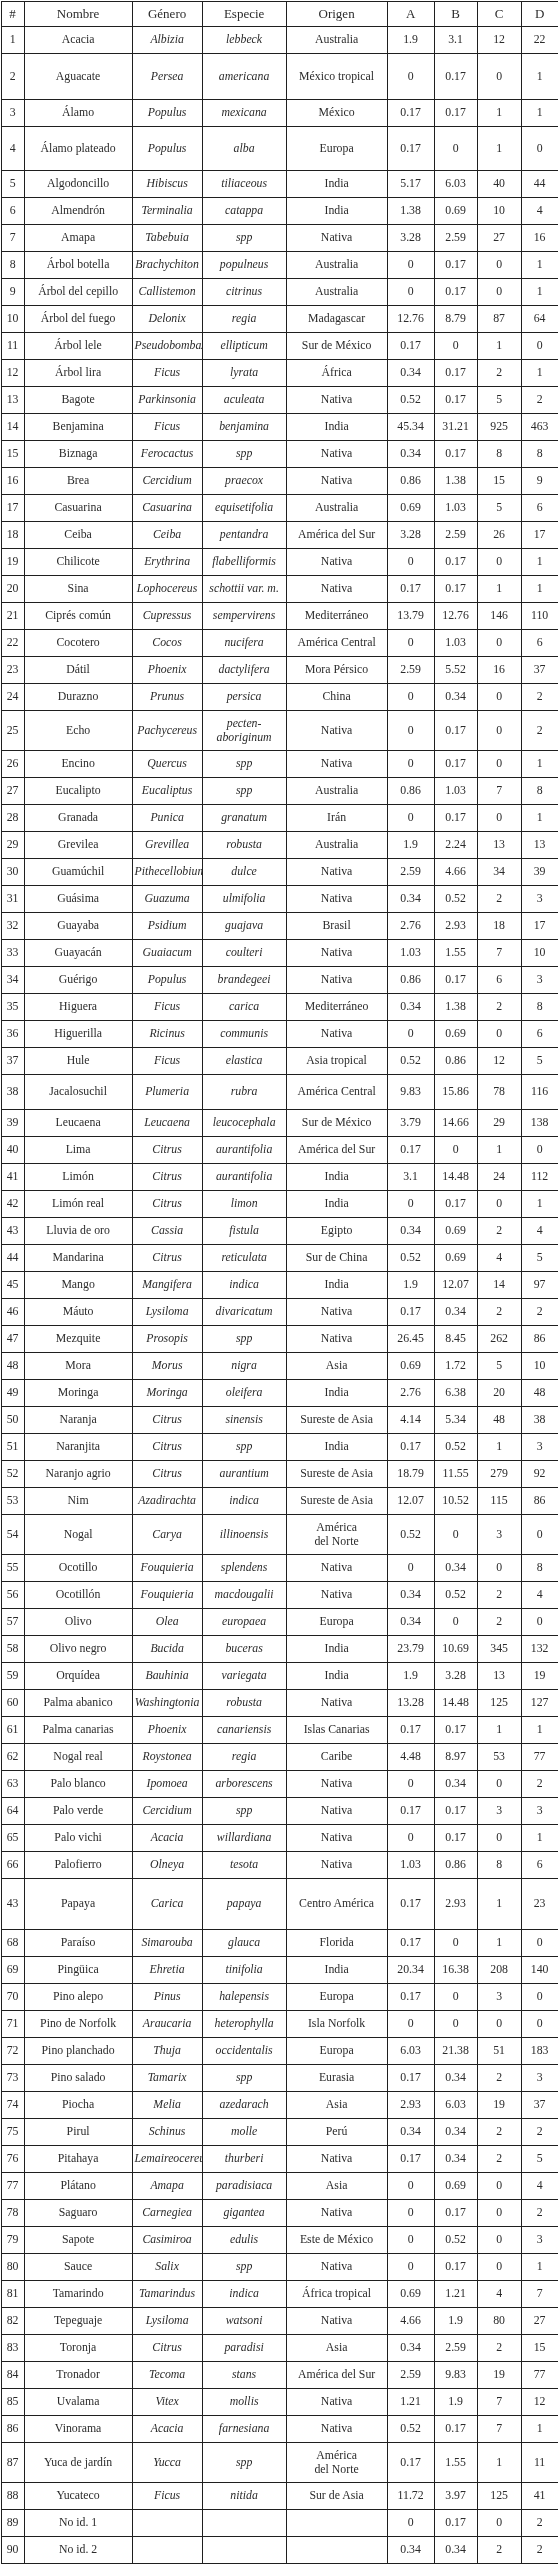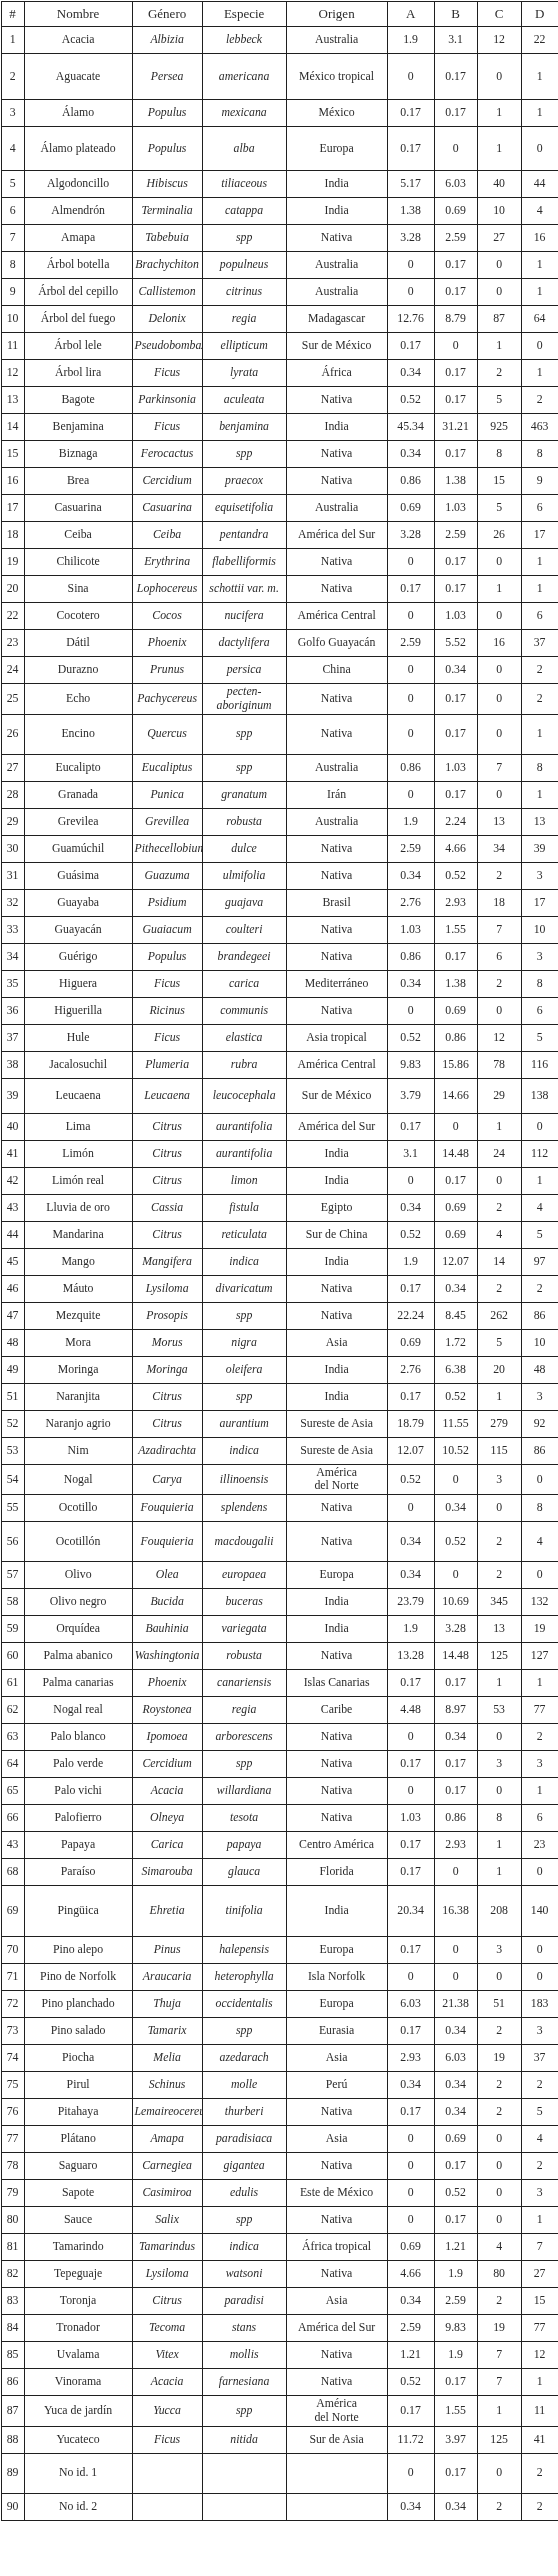--- a/index.html
+++ b/index.html
@@ -301,36 +301,47 @@
           <td>Sina</td>
           <td>Lophocereus</td>
           <td>schottii var. m.</td>
           <td>Nativa</td>
           <td>0.17</td>
           <td>0.17</td>
           <td>1</td>
           <td>1</td>
         </tr>
         <tr>
+          <td>21</td>
+          <td>Ciprés común</td>
+          <td>Cupressus</td>
+          <td>sempervirens</td>
+          <td>Mediterráneo</td>
+          <td>13.79</td>
+          <td>12.76</td>
+          <td>146</td>
+          <td>110</td>
+        </tr>
+        <tr>
           <td>22</td>
           <td>Cocotero</td>
           <td>Cocos</td>
           <td>nucifera</td>
           <td>América Central</td>
           <td>0</td>
           <td>1.03</td>
           <td>0</td>
           <td>6</td>
         </tr>
         <tr>
           <td>23</td>
           <td>Dátil</td>
           <td>Phoenix</td>
           <td>dactylifera</td>
-          <td>Golfo Guayacán</td>
+          <td>Mora Pérsico</td>
           <td>2.59</td>
           <td>5.52</td>
           <td>16</td>
           <td>37</td>
         </tr>
         <tr>
           <td>24</td>
           <td>Durazno</td>
           <td>Prunus</td>
           <td>persica</td>
@@ -582,21 +593,21 @@
           <td>0.34</td>
           <td>2</td>
           <td>2</td>
         </tr>
         <tr>
           <td>47</td>
           <td>Mezquite</td>
           <td>Prosopis</td>
           <td>spp</td>
           <td>Nativa</td>
-          <td>22.24</td>
+          <td>26.45</td>
           <td>8.45</td>
           <td>262</td>
           <td>86</td>
         </tr>
         <tr>
           <td>48</td>
           <td>Mora</td>
           <td>Morus</td>
           <td>nigra</td>
           <td>Asia</td>
@@ -610,20 +621,31 @@
           <td>Moringa</td>
           <td>Moringa</td>
           <td>oleifera</td>
           <td>India</td>
           <td>2.76</td>
           <td>6.38</td>
           <td>20</td>
           <td>48</td>
         </tr>
         <tr>
+          <td>50</td>
+          <td>Naranja</td>
+          <td>Citrus</td>
+          <td>sinensis</td>
+          <td>Sureste de Asia</td>
+          <td>4.14</td>
+          <td>5.34</td>
+          <td>48</td>
+          <td>38</td>
+        </tr>
+        <tr>
           <td>51</td>
           <td>Naranjita</td>
           <td>Citrus</td>
           <td>spp</td>
           <td>India</td>
           <td>0.17</td>
           <td>0.52</td>
           <td>1</td>
           <td>3</td>
         </tr>

